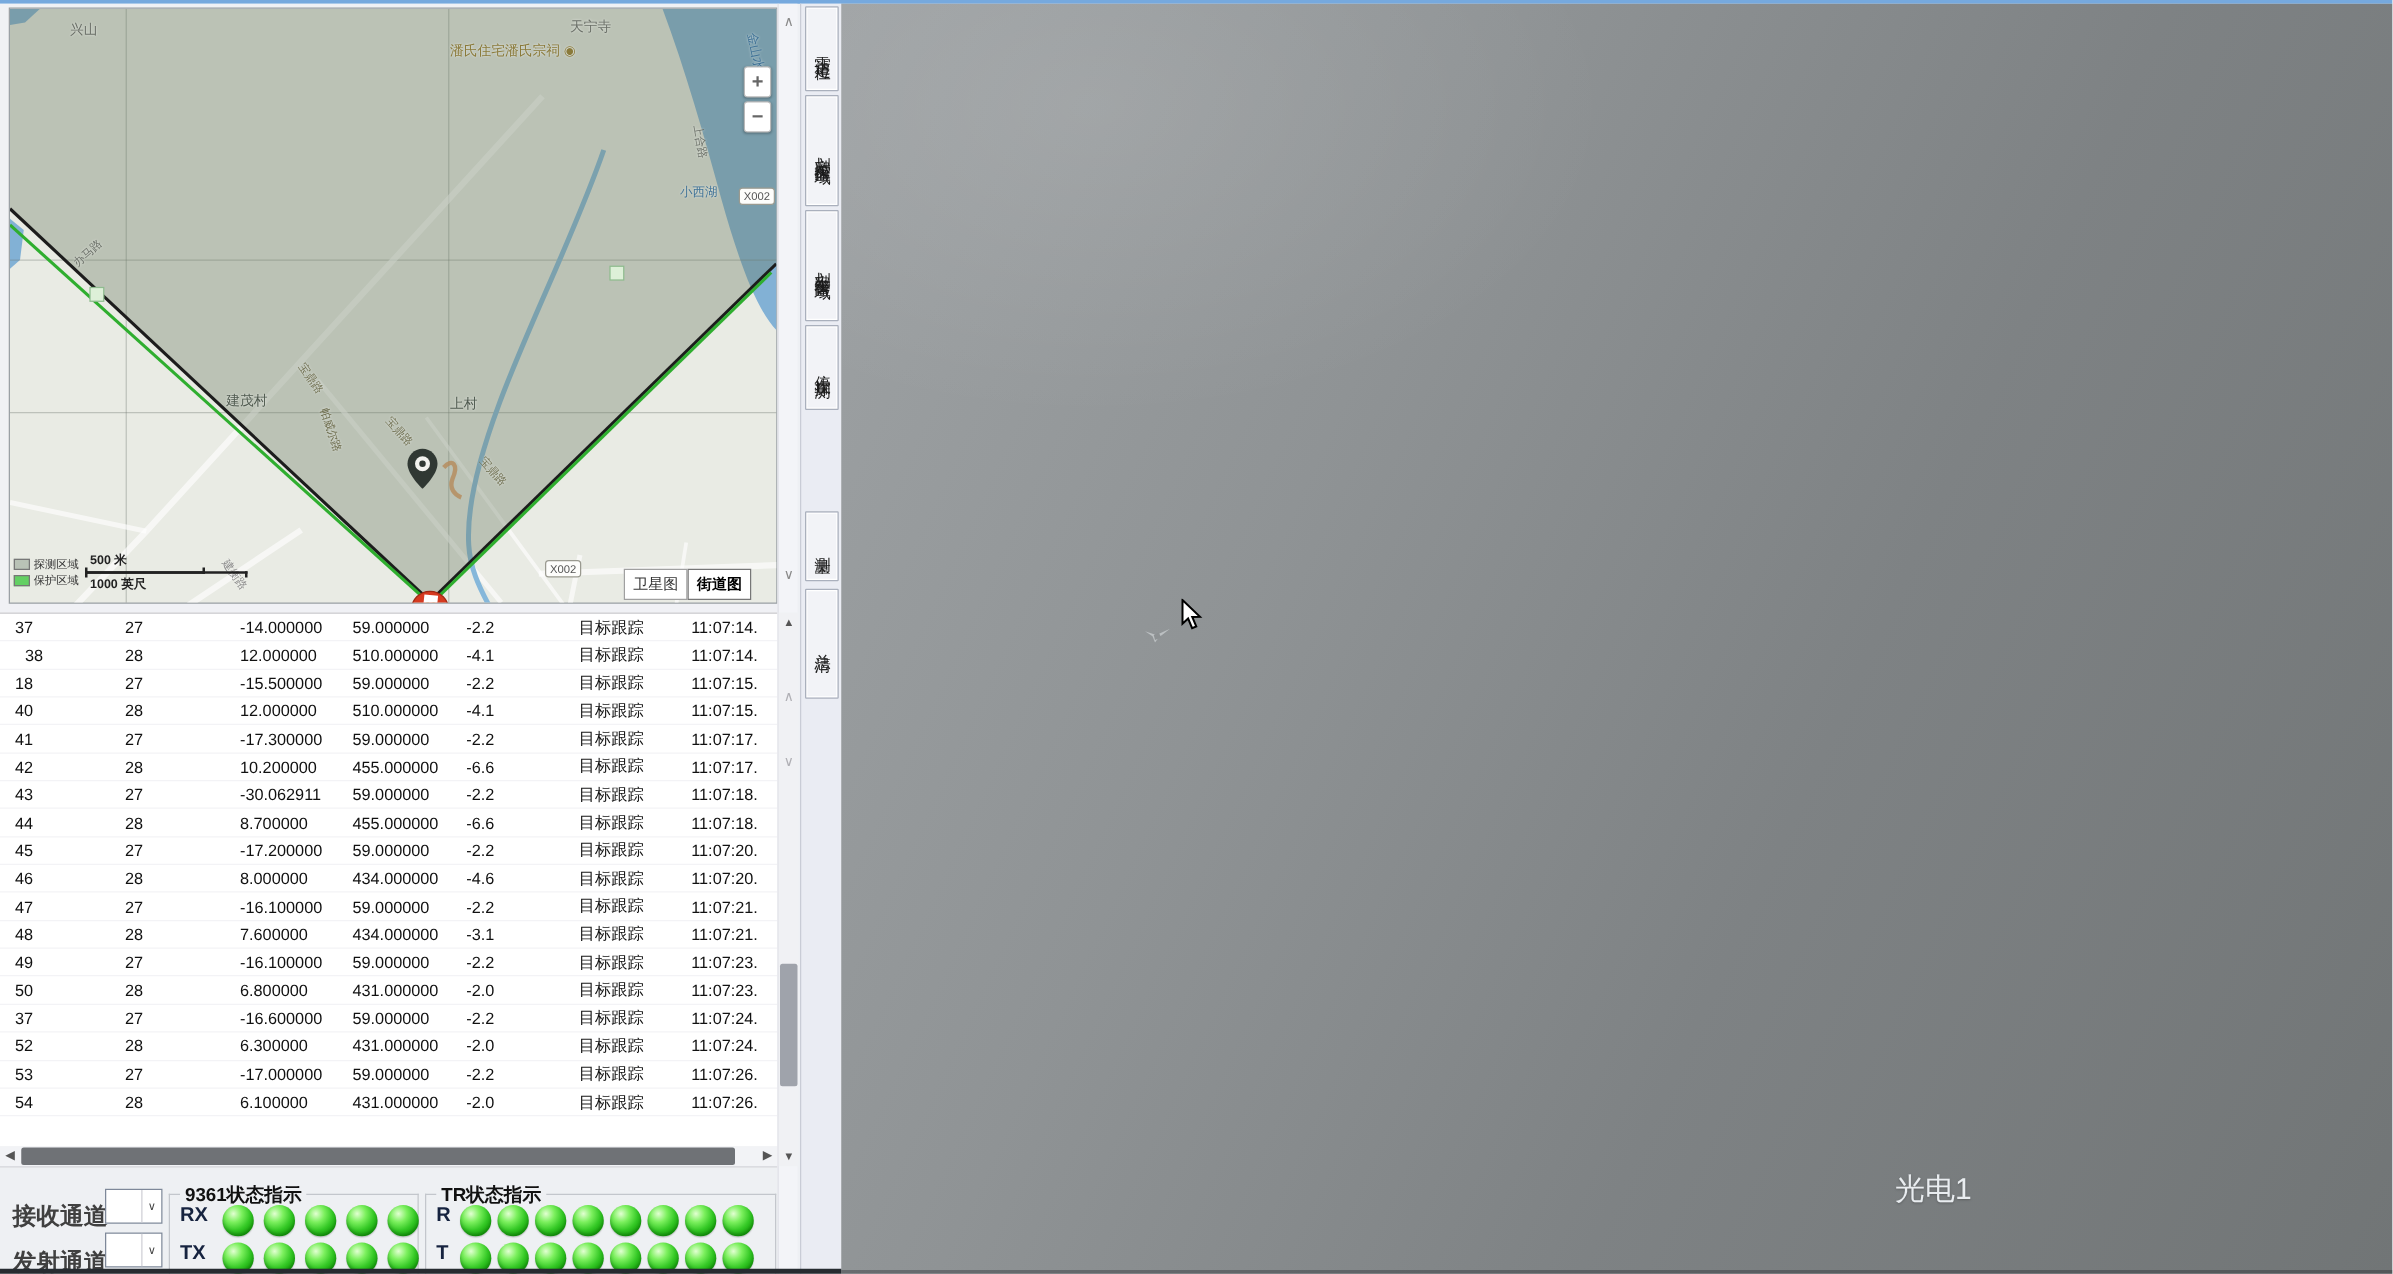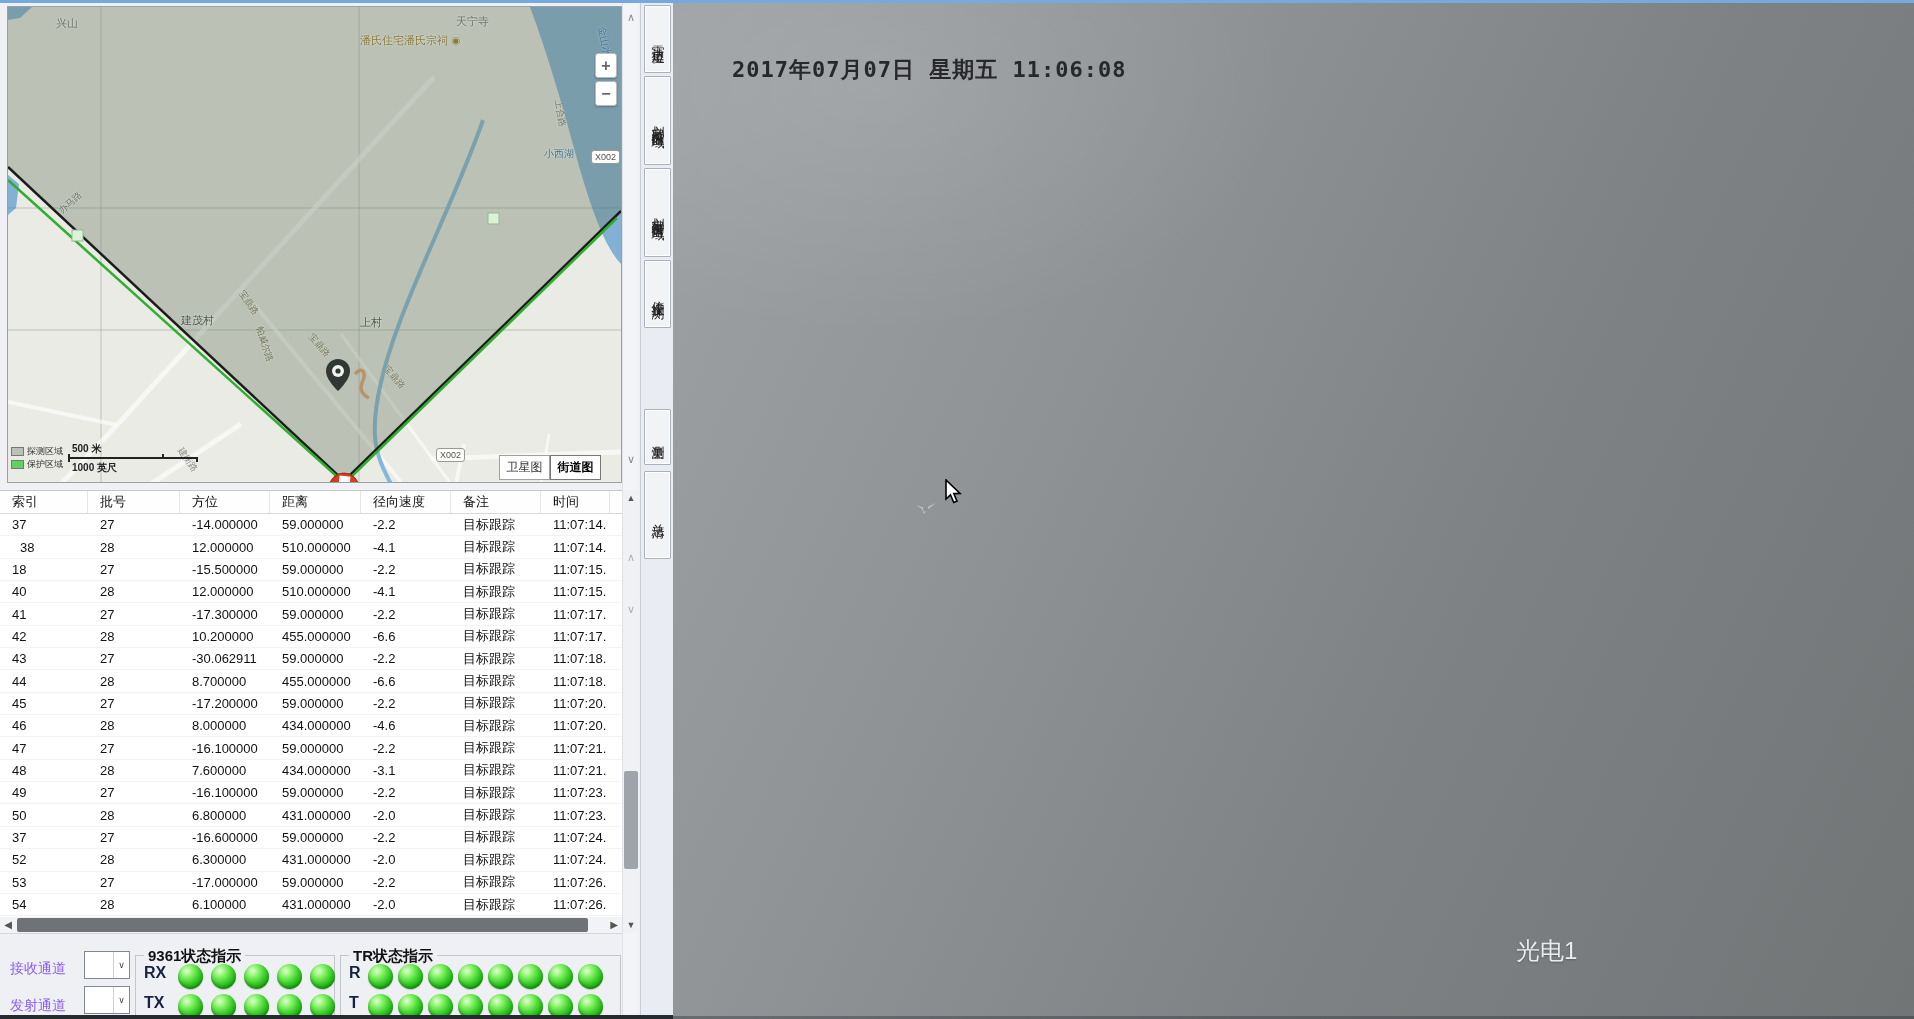--- a/index.html
+++ b/index.html
@@ -68,21 +68,21 @@
                 linear-gradient(115deg,#9ea2a4 0%, #8f9395 32%, #7e8284 62%, #717576 100%); }
   .vts { position:absolute; left:59px; top:52px; font-family:"DejaVu Sans Mono", monospace;
          font-weight:bold; font-size:22px; color:#26282a; letter-spacing:1px; }
   .camlabel { position:absolute; left:843px; top:932px; font-size:24px; color:#e9edf0;
               text-shadow:0 1px 2px rgba(0,0,0,.25); }
   .drone { position:absolute; left:240px; top:494px; width:26px; height:20px; opacity:.85; filter:blur(.4px); }
   .cursor { position:absolute; left:271px; top:476px; width:20px; height:26px; }
 
   
   .status { position:absolute; left:0; top:930px; width:622px; height:89px; background:#eef0f3; border-top:1px solid #d5d5da; }
-  .chrow { position:absolute; left:10px; font-size:14px; color:#8b5cf6; }
+  .chrow { position:absolute; left:10px; font-size:19px; color:#404040;font-weight:bold; }
   .combo { position:absolute; left:84px; width:46px; height:28px; background:#fff; border:1px solid #7e8899; display:flex; }
   .combo .val { flex:1; }
   .combo .arr { width:16px; border-left:1px solid #d0d0d6; color:#444; font-size:9px; text-align:center; line-height:26px; }
   .group { position:absolute; top:951px; border:1px solid #c3c6cc; border-bottom:none; background:transparent; }
   .gtitle { position:absolute; top:-9px; left:8px; background:#eef0f3; padding:0 4px; font-size:15px; font-weight:bold; color:#111; }
   .ledrow { position:absolute; left:8px; display:flex; align-items:flex-start; }
   .ledrow .rl { font-size:16px; font-weight:bold; color:#16233f; }
   .led { border-radius:50%; background:radial-gradient(circle at 35% 28%, #e2ffd2 0%, #7cf05e 28%, #35c926 55%, #17a60c 78%, #0c7a05 100%);
          box-shadow:inset 0 -2px 3px rgba(0,60,0,.35), 0 1px 1px rgba(0,0,0,.2); }
 
@@ -188,29 +188,20 @@
         <div class="lbl">1000 英尺</div>
       </div>
 
       <div class="layerbtns" id="layer-btns">
           <div class="layerbtn">卫星图</div>
           <div class="layerbtn active">街道图</div>
         </div>
     </div>
 
     <div class="table">
-      <div class="thead" id="t-head">
-          <div class="c" style="width: 88px;">索引</div>
-          <div class="c" style="width: 92px;">批号</div>
-          <div class="c" style="width: 90px;">方位</div>
-          <div class="c" style="width: 91px;">距离</div>
-          <div class="c" style="width: 90px;">径向速度</div>
-          <div class="c" style="width: 90px;">备注</div>
-          <div class="c" style="width: 69px;">时间</div>
-        </div>
       <div id="t-body">
           <div class="tr">
             <div class="c" style="width: 88px;">37</div>
             <div class="c" style="width: 92px;">27</div>
             <div class="c" style="width: 90px;">-14.000000</div>
             <div class="c" style="width: 91px;">59.000000</div>
             <div class="c" style="width: 90px;">-2.2</div>
             <div class="c" style="width: 90px;">目标跟踪</div>
             <div class="c" style="width: 69px;">11:07:14.</div>
           </div>
@@ -449,21 +440,20 @@
   <div class="toolbar" id="side-toolbar">
       <div class="tbtn" style="top: 2px; height: 68px;">雷达定位</div>
       <div class="tbtn" style="top: 73px; height: 89px;">划定监控区域</div>
       <div class="tbtn" style="top: 165px; height: 89px;">划定告警区域</div>
       <div class="tbtn" style="top: 257px; height: 68px;">停止探测</div>
       <div class="tbtn" style="top: 406px; height: 56px;">测量</div>
       <div class="tbtn" style="top: 468px; height: 88px;">总清</div>
     </div>
 
   <div class="video">
-    <div class="vts">2017年07月07日 星期五 11:06:08</div>
     <svg class="drone" viewBox="0 0 26 20">
       <path d="M3,8 L12,11 L23,6 L14,13 L11,17 L9,12 Z" fill="#c9cdcf" opacity=".9"></path>
       <path d="M10,11 L14,9 L16,13 L11,15 Z" fill="#8d9193"></path>
     </svg>
     <svg class="cursor" viewBox="0 0 20 26">
       <path d="M2,1 L2,20 L6.5,15.8 L9.7,23.5 L13,22.1 L9.8,14.6 L16,14.4 Z" fill="#ffffff" stroke="#000" stroke-width="1.6"></path>
     </svg>
     <div class="camlabel">光电1</div>
   </div>
 

